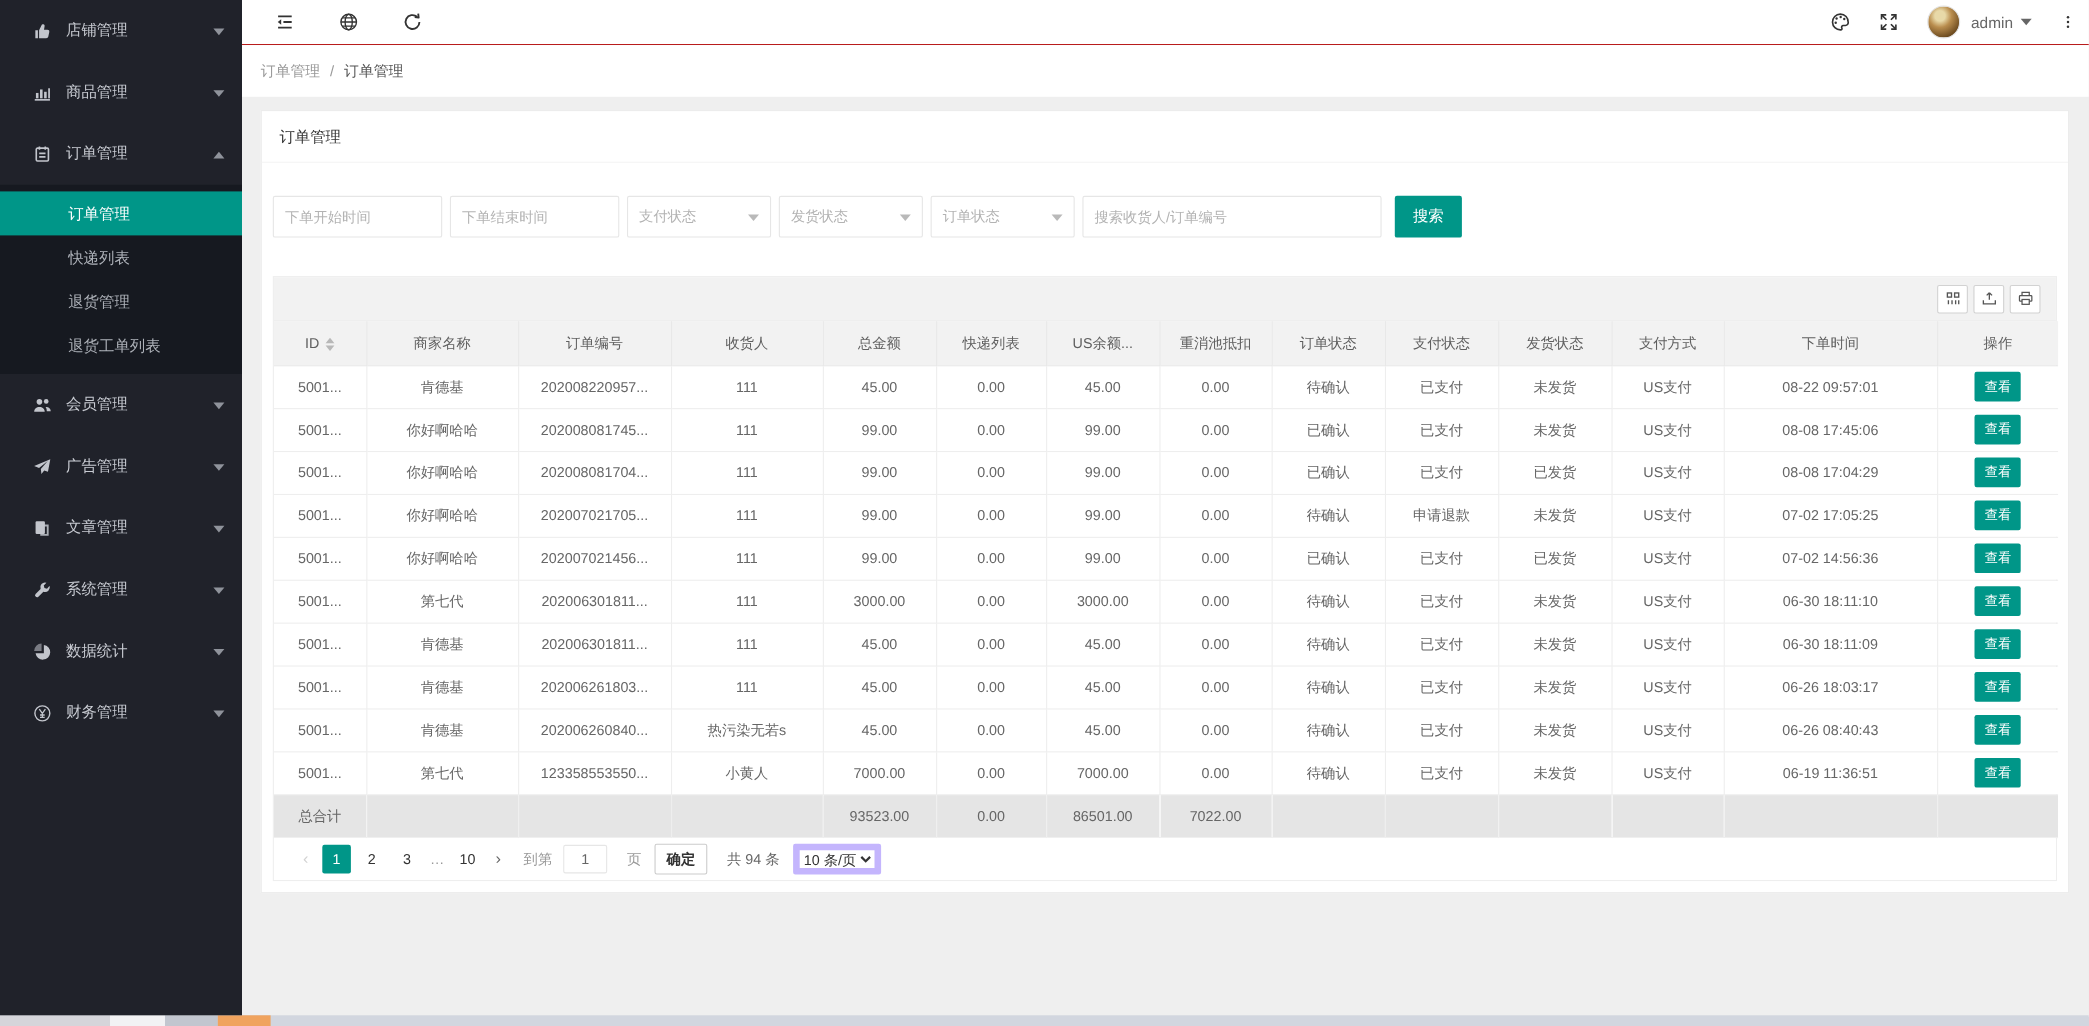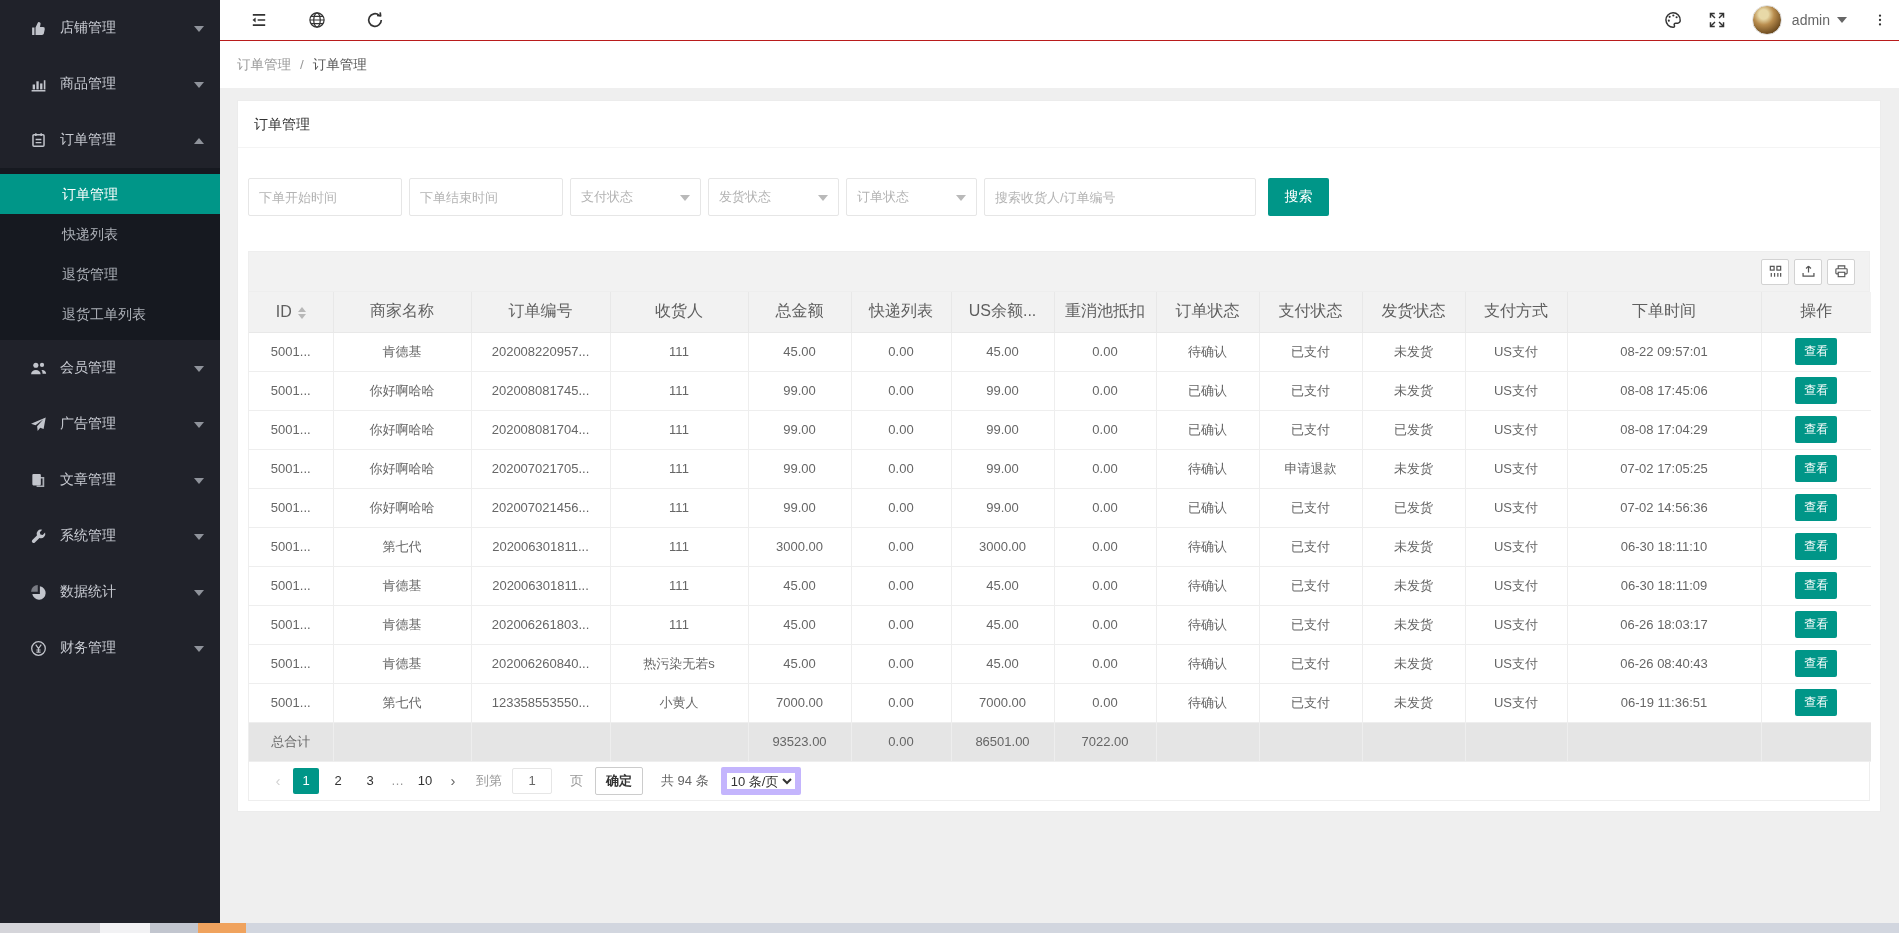--- a/index.html
+++ b/index.html
@@ -52,21 +52,21 @@
   .f-select .sel-caret { position:absolute; right:10px; top:50%; margin-top:-2px; width:0; height:0; border-left:5px solid transparent; border-right:5px solid transparent; border-top:6px solid #b9b9b9; }
   .btn-search { height:38px; width:61px; margin-left:5px; background:#009688; color:#fff; border:none; border-radius:2px; font-size:14px; cursor:pointer; font-family:inherit; }
 
   
   .grid-widget { margin:35px 10px 0 10px; border:1px solid #eee; }
   .grid-toolbar { height:40px; background:#f2f2f2; border-bottom:1px solid #eee; display:flex; align-items:center; justify-content:flex-end; gap:5px; padding-right:14px; }
   .tool-btn { width:28px; height:26px; background:#fff; border:1px solid #d2d2d2; border-radius:2px; display:inline-flex; align-items:center; justify-content:center; color:#555; cursor:pointer; }
   .tool-btn svg { width:15px; height:15px; }
 
   table.grid { width:100%; border-collapse:collapse; table-layout:fixed; }
-  .grid th { height:40px; background:#f2f2f2; color:#5f5f5f; font-weight:normal; font-size:16px; border-right:1px solid #e8e8e8; border-bottom:1px solid #e8e8e8; text-align:center; }
+  .grid th { height:40px; background:#f2f2f2; color:#5f5f5f; font-weight:normal; font-size:13px; border-right:1px solid #e8e8e8; border-bottom:1px solid #e8e8e8; text-align:center; }
   .grid th:last-child, .grid td:last-child { border-right:none; }
   .grid td { height:39px; font-size:13px; color:#666; text-align:center; border-right:1px solid #eee; border-bottom:1px solid #eee; background:#fff; white-space:nowrap; overflow:hidden; }
   .grid tr.total-row td { background:#e5e5e5; color:#666; }
   .th-sort { display:inline-flex; flex-direction:column; vertical-align:middle; margin-left:6px; gap:2px; cursor:pointer; }
   .th-sort i { width:0; height:0; border-left:4px solid transparent; border-right:4px solid transparent; display:block; }
   .th-sort .up { border-bottom:5px solid #b8b8b8; }
   .th-sort .dn { border-top:5px solid #b8b8b8; }
   .btn-view { background:#009688; color:#fff; border:none; border-radius:2px; font-size:12px; padding:5px 9px; cursor:pointer; font-family:inherit; }
 
   

